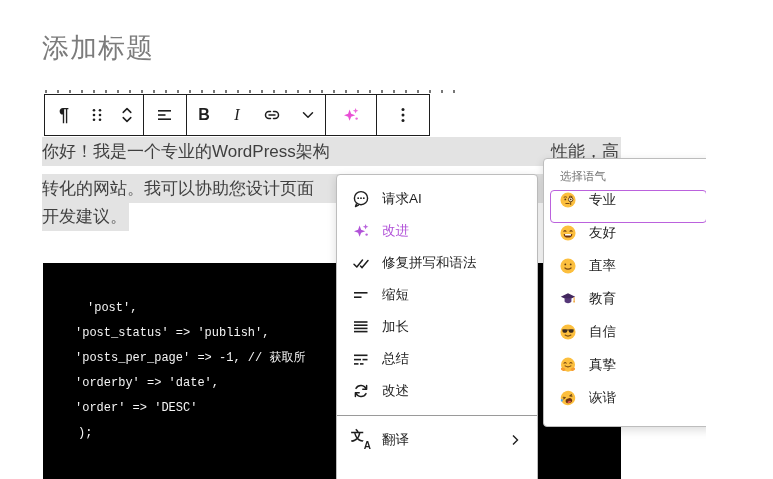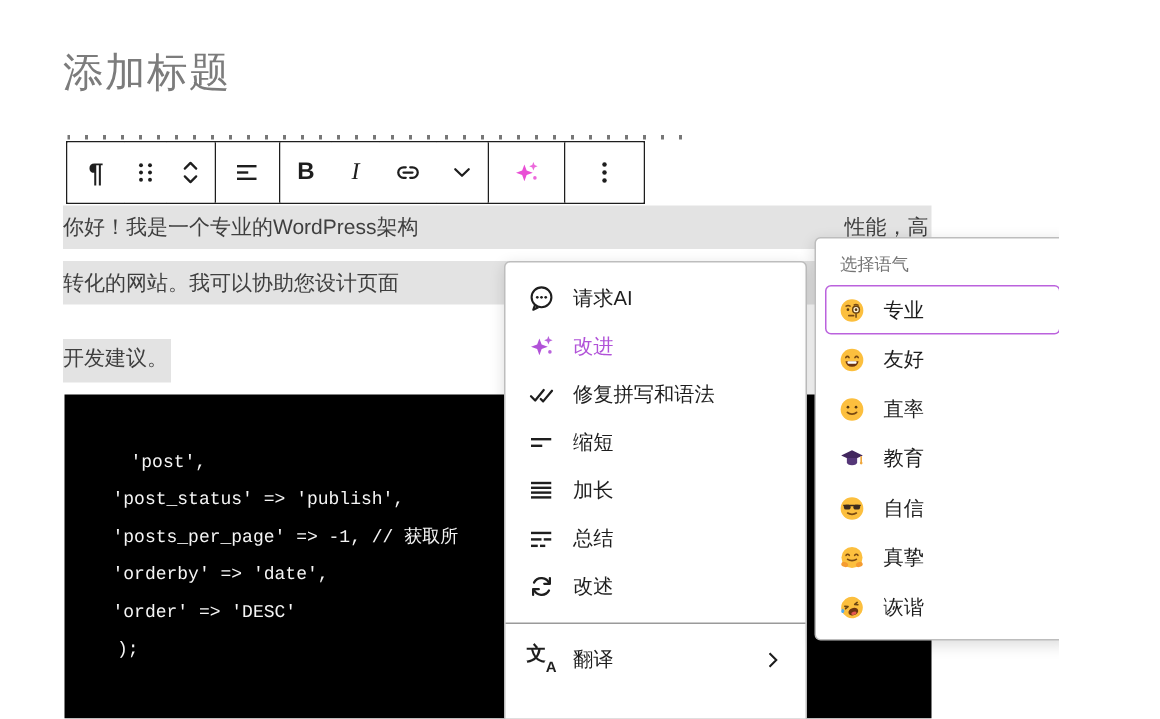--- a/index.html
+++ b/index.html
@@ -28,26 +28,26 @@
   .tb-btn{display:flex;align-items:center;justify-content:center;background:#fff;border:none;
     color:var(--ink);cursor:pointer;padding:0;}
   .tb-btn svg{width:20px;height:20px;display:block;}
   .w38{width:38px}.w28{width:28px}.w32{width:32px}.w42{width:42px}.w34{width:34px}.w50{width:50px}.w52{width:52px}
   .glyph-para{font-size:18px;font-weight:700;}
   .glyph-bold{font-size:16px;font-weight:700;}
   .glyph-italic{font-size:16px;font-style:italic;font-family:"Liberation Serif",serif;font-weight:500;}
   .tb-btn.pink{color:var(--pink);}
 
   
-  .p-line{position:absolute;left:42px;height:29px;line-height:29px;font-size:14px;color:#3f3f3f;
+  .p-line{position:absolute;left:42px;height:29px;line-height:29px;font-size:17px;color:#3f3f3f;
     white-space:nowrap;z-index:1;}
   .p-line.hl{background:var(--sel-bg);}
   .line1{top:137px;width:579px;}
   .line2{top:174px;width:579px;}
-  .line3{top:226px;font-family:Liberation Mono, monospace;}
+  .line3{top:202px;}
   .line3 .seg{background:var(--sel-bg);display:inline-block;padding-right:2px;}
   .line1 .seg-right{position:absolute;right:2px;top:0;}
 
   
   .code-block{position:absolute;left:43px;top:263px;width:578px;height:216px;background:var(--code-bg);
     z-index:2;padding-top:33px;}
   .code-line{font-family:"Liberation Mono","DejaVu Sans Mono",monospace;font-size:12px;line-height:25px;
     color:#f5f5f5;white-space:pre;}
   .ind-a{padding-left:44px}.ind-b{padding-left:32px}.ind-c{padding-left:35px}
 
@@ -63,21 +63,21 @@
   .mi-icon svg{width:20px;height:20px;display:block;}
   .mi-chev{margin-left:auto;width:16px;height:16px;display:inline-flex;}
   .mi-chev svg{width:16px;height:16px;}
   .menu-divider{border-top:1px solid #9a9a9a;margin:8px 0;}
   .tr-wen{position:absolute;left:0;top:-1px;font-size:13px;font-weight:700;line-height:13px;}
   .tr-a{position:absolute;right:0;bottom:-1px;font-size:10px;font-weight:700;line-height:10px;}
 
   
   .tone-menu{left:543px;top:158px;width:171px;height:269px;z-index:21;padding:10px 0 8px;}
   .tone-title{font-size:11.5px;color:#757575;padding:0 16px 6px;}
-  .tone-item{display:flex;align-items:center;height:33px;margin:0 6px;padding:0 8px;gap:12px;
+  .tone-item{display:flex;height:33px;margin:0 6px;padding:0 8px;gap:12px;
     font-size:13.5px;color:var(--ink);border:1.5px solid transparent;border-radius:4px;cursor:pointer;}
   .tone-item.selected{border-color:#bb62dd;}
   .tone-emoji{width:18px;height:18px;display:inline-flex;flex:0 0 18px;}
   .tone-emoji svg{width:18px;height:18px;display:block;}
 </style>
 </head>
 <body>
 
 <div class="screen">
 

